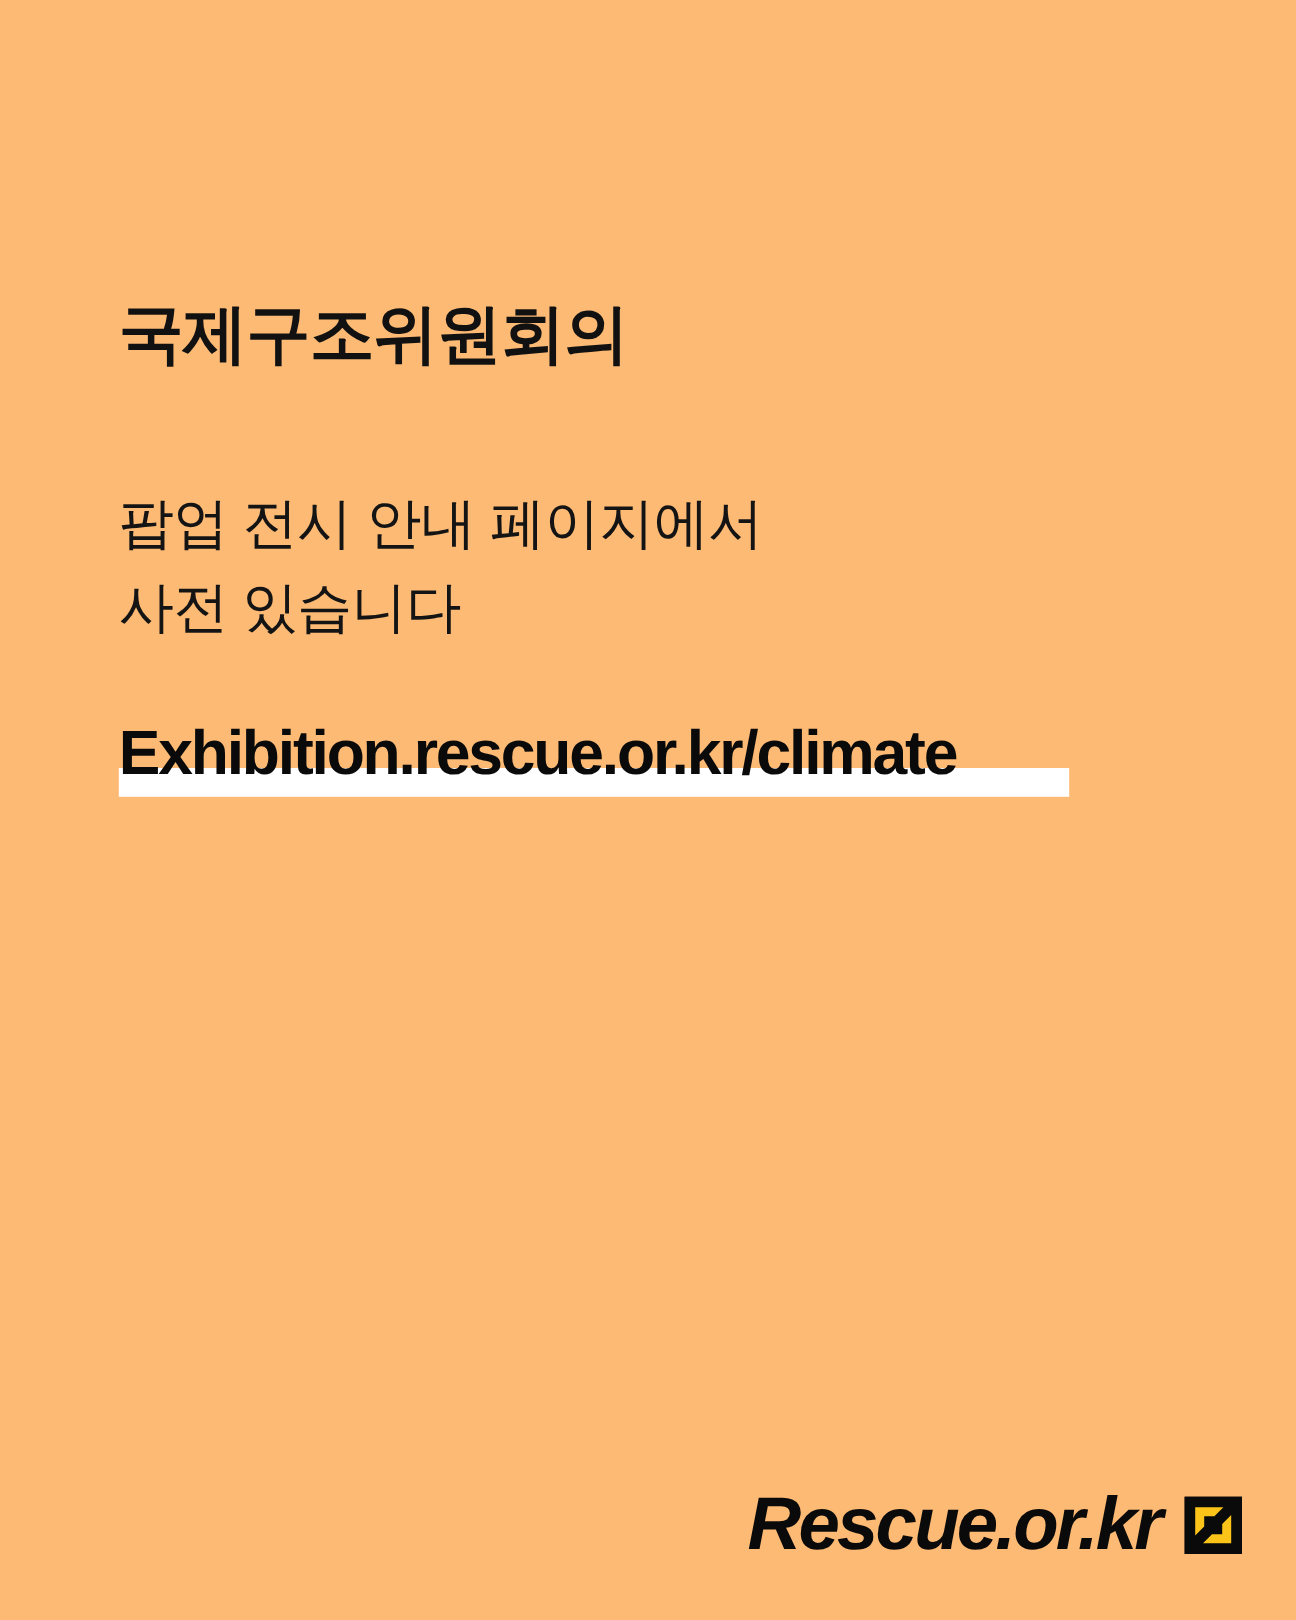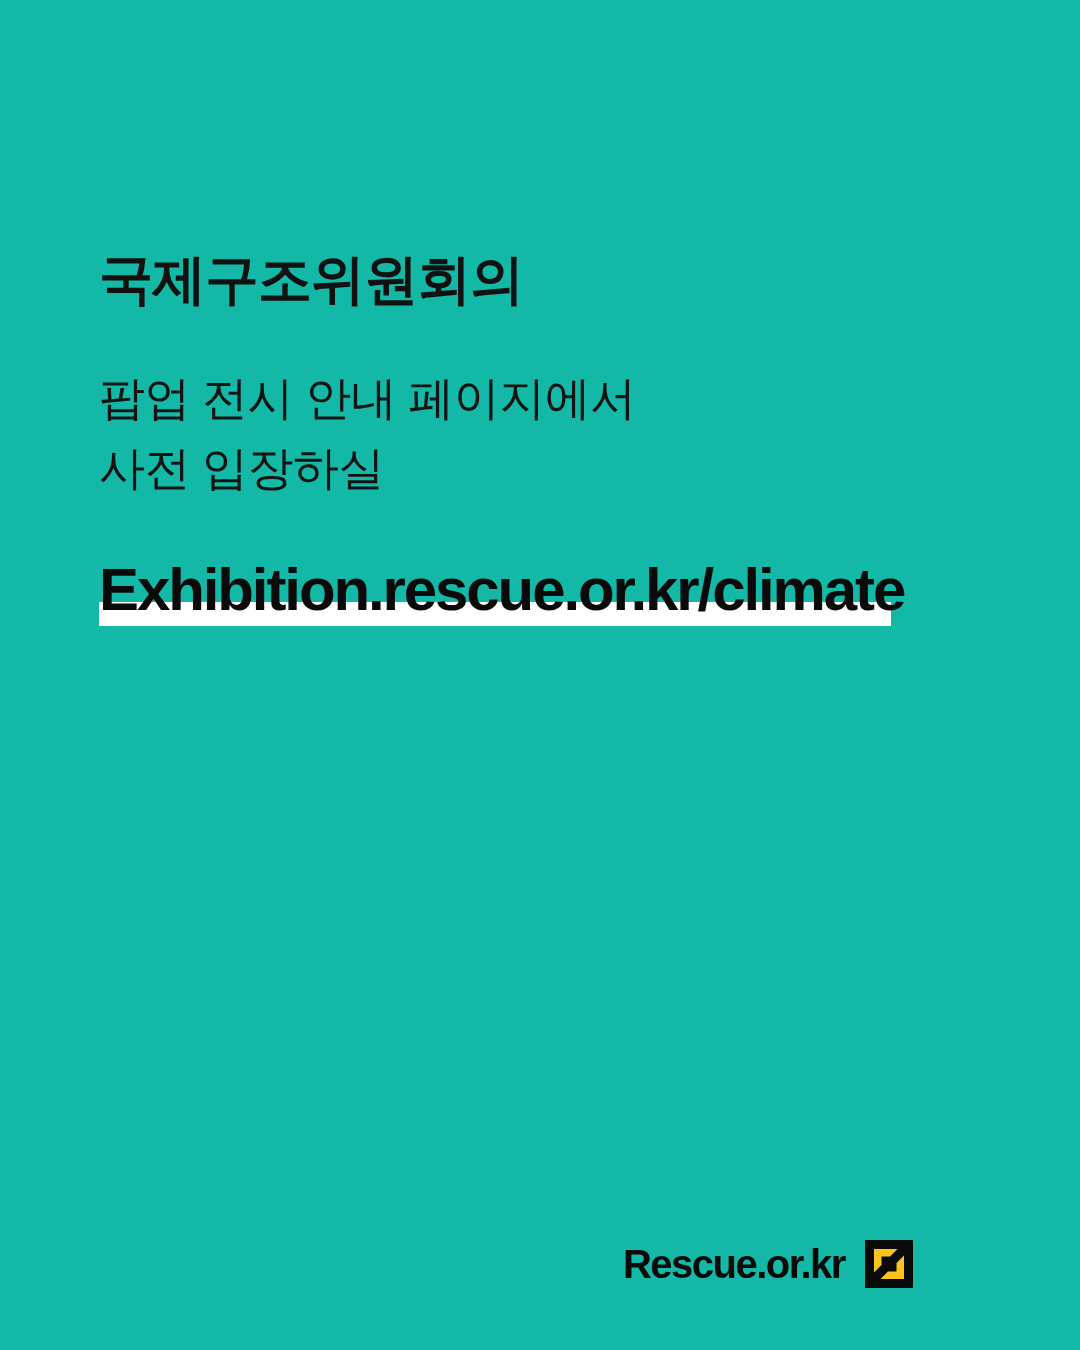--- a/index.html
+++ b/index.html
@@ -51,21 +51,21 @@
   .date-block {
     margin-top: 58px;
     font-size: 54px;
     font-weight: 700;
     line-height: 1.32;
     letter-spacing: -0.028em;
     color: #111111;
   }
 
   .body-block {
-    margin-top: 49px;
+    margin-top: 87px;
     font-size: 46px;
     font-weight: 500;
     line-height: 1.52;
     letter-spacing: -0.012em;
     color: #141414;
   }
 
   .line {
     display: block;
     white-space: nowrap;
@@ -85,69 +85,70 @@
     left: 0;
     top: 44px;
     width: 792px;
     height: 24px;
     background: #ffffff;
   }
 
   .url-text {
     position: relative;
     display: block;
-    font-size: 60px;
+    font-size: 52px;
     font-weight: 800;
     line-height: 64px;
     letter-spacing: -0.035em;
     color: #0a0a0a;
     white-space: nowrap;
   }
 
   
   .brand {
     position: absolute;
     left: 623px;
     top: 1240px;
     display: flex;
     align-items: center;
     gap: 20px;
   }
 
   .brand-wordmark {
-    font-size: 40px;
+    font-size: 62px;
     font-weight: 800;
     letter-spacing: -0.038em;
     line-height: 1;
     color: #0a0a0a;
     white-space: nowrap;
+    font-style: italic;
   }
 
   .brand-mark {
     display: block;
     width: 48px;
     height: 48px;
     flex: 0 0 auto;
   }
 </style>
 </head>
 <body>
 
-<div class="poster" style="background: #14b8a6;">
+<div class="poster" style="background: #fdba74;">
 
   <div class="content">
 
     <div class="headline-block">
       <span class="line">국제구조위원회의</span>
     </div>
 
 
     <div class="body-block">
       <span class="line">팝업 전시 안내 페이지에서</span>
-      <span class="line">사전 입장하실</span>
+      <span class="line">사전 있습니다</span>
     </div>
 
     <div class="url-block">
       <span class="url-band" style="background: rgb(255, 255, 255);"></span>
       <span class="url-text">Exhibition.rescue.or.kr/climate</span>
     </div>
 
   </div>
 
   <div class="brand">

